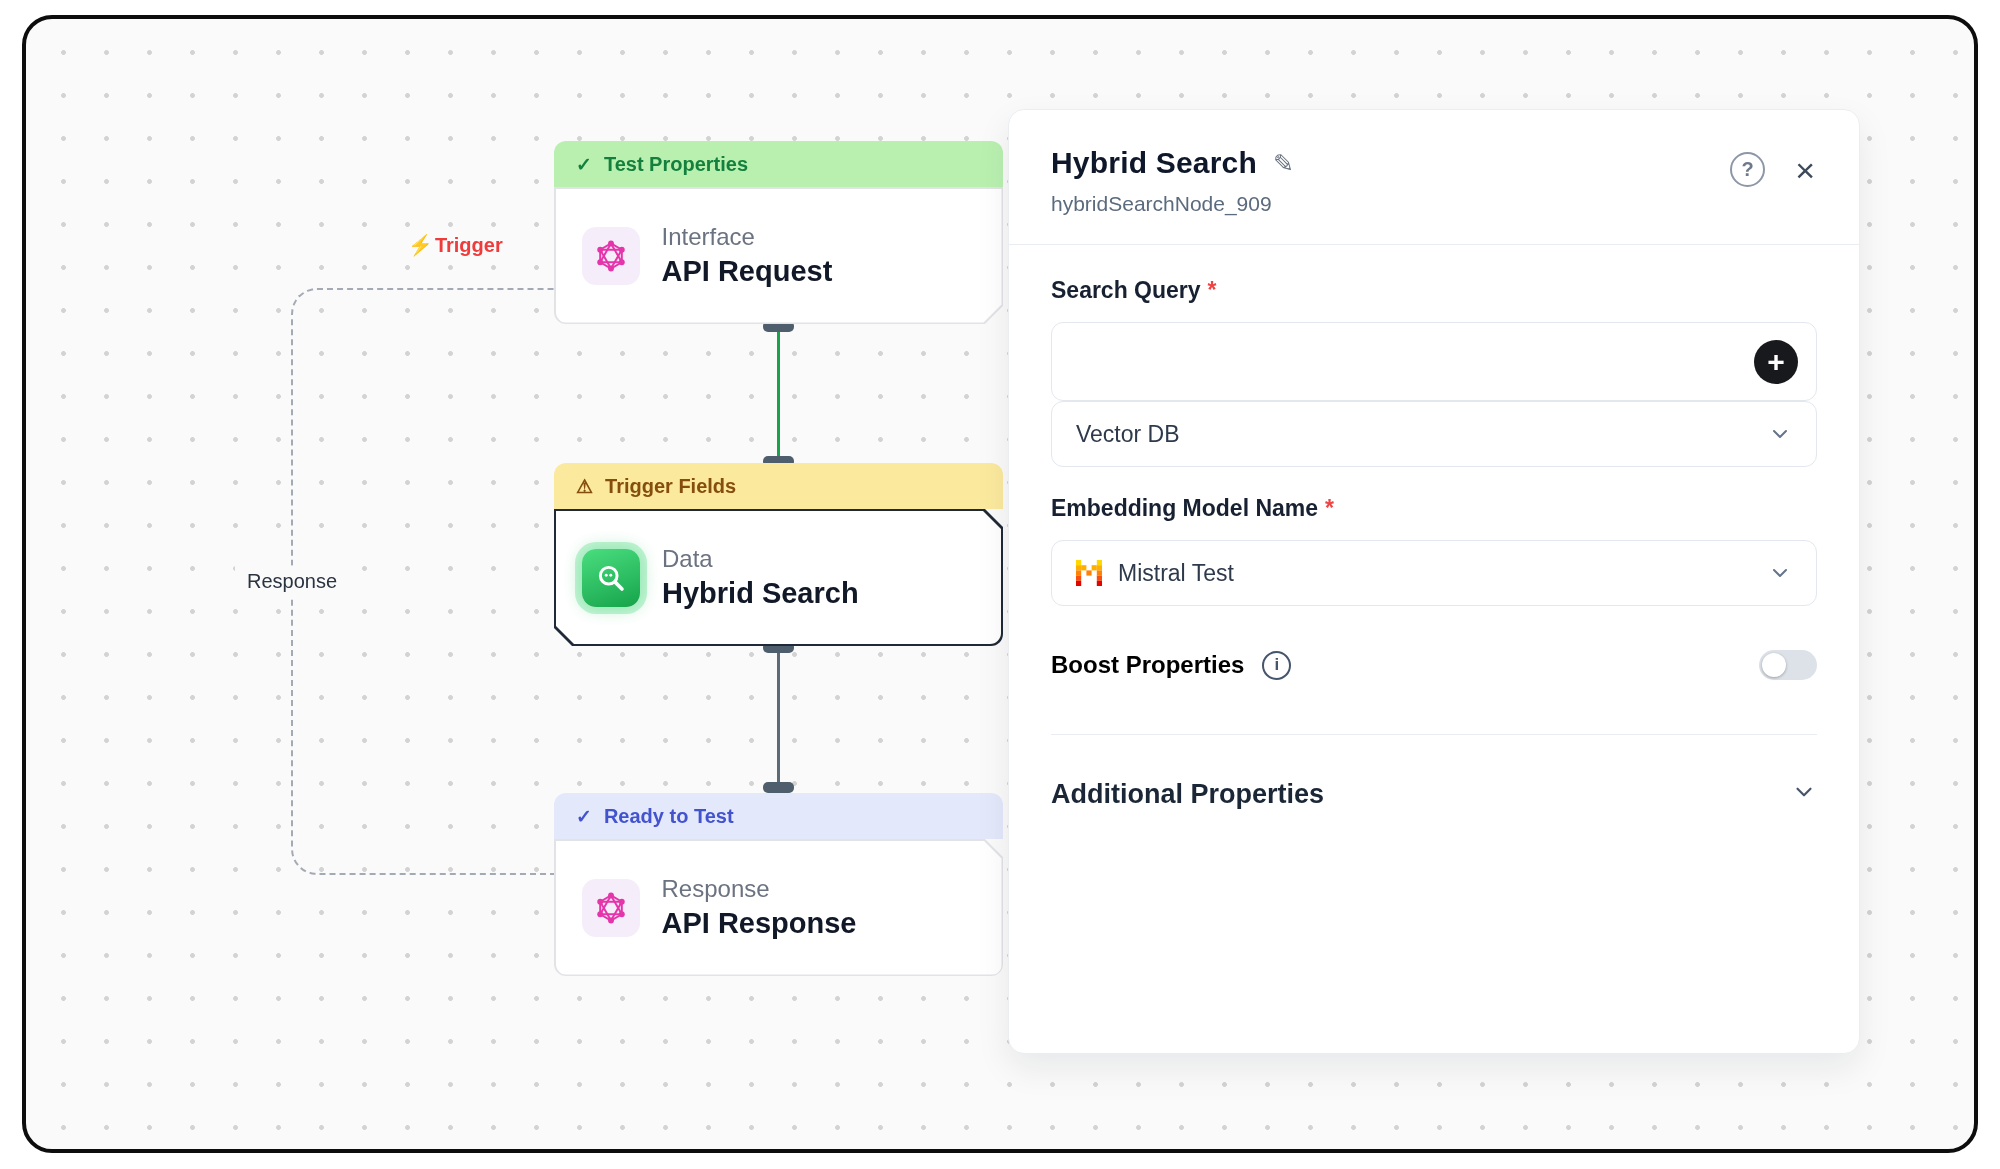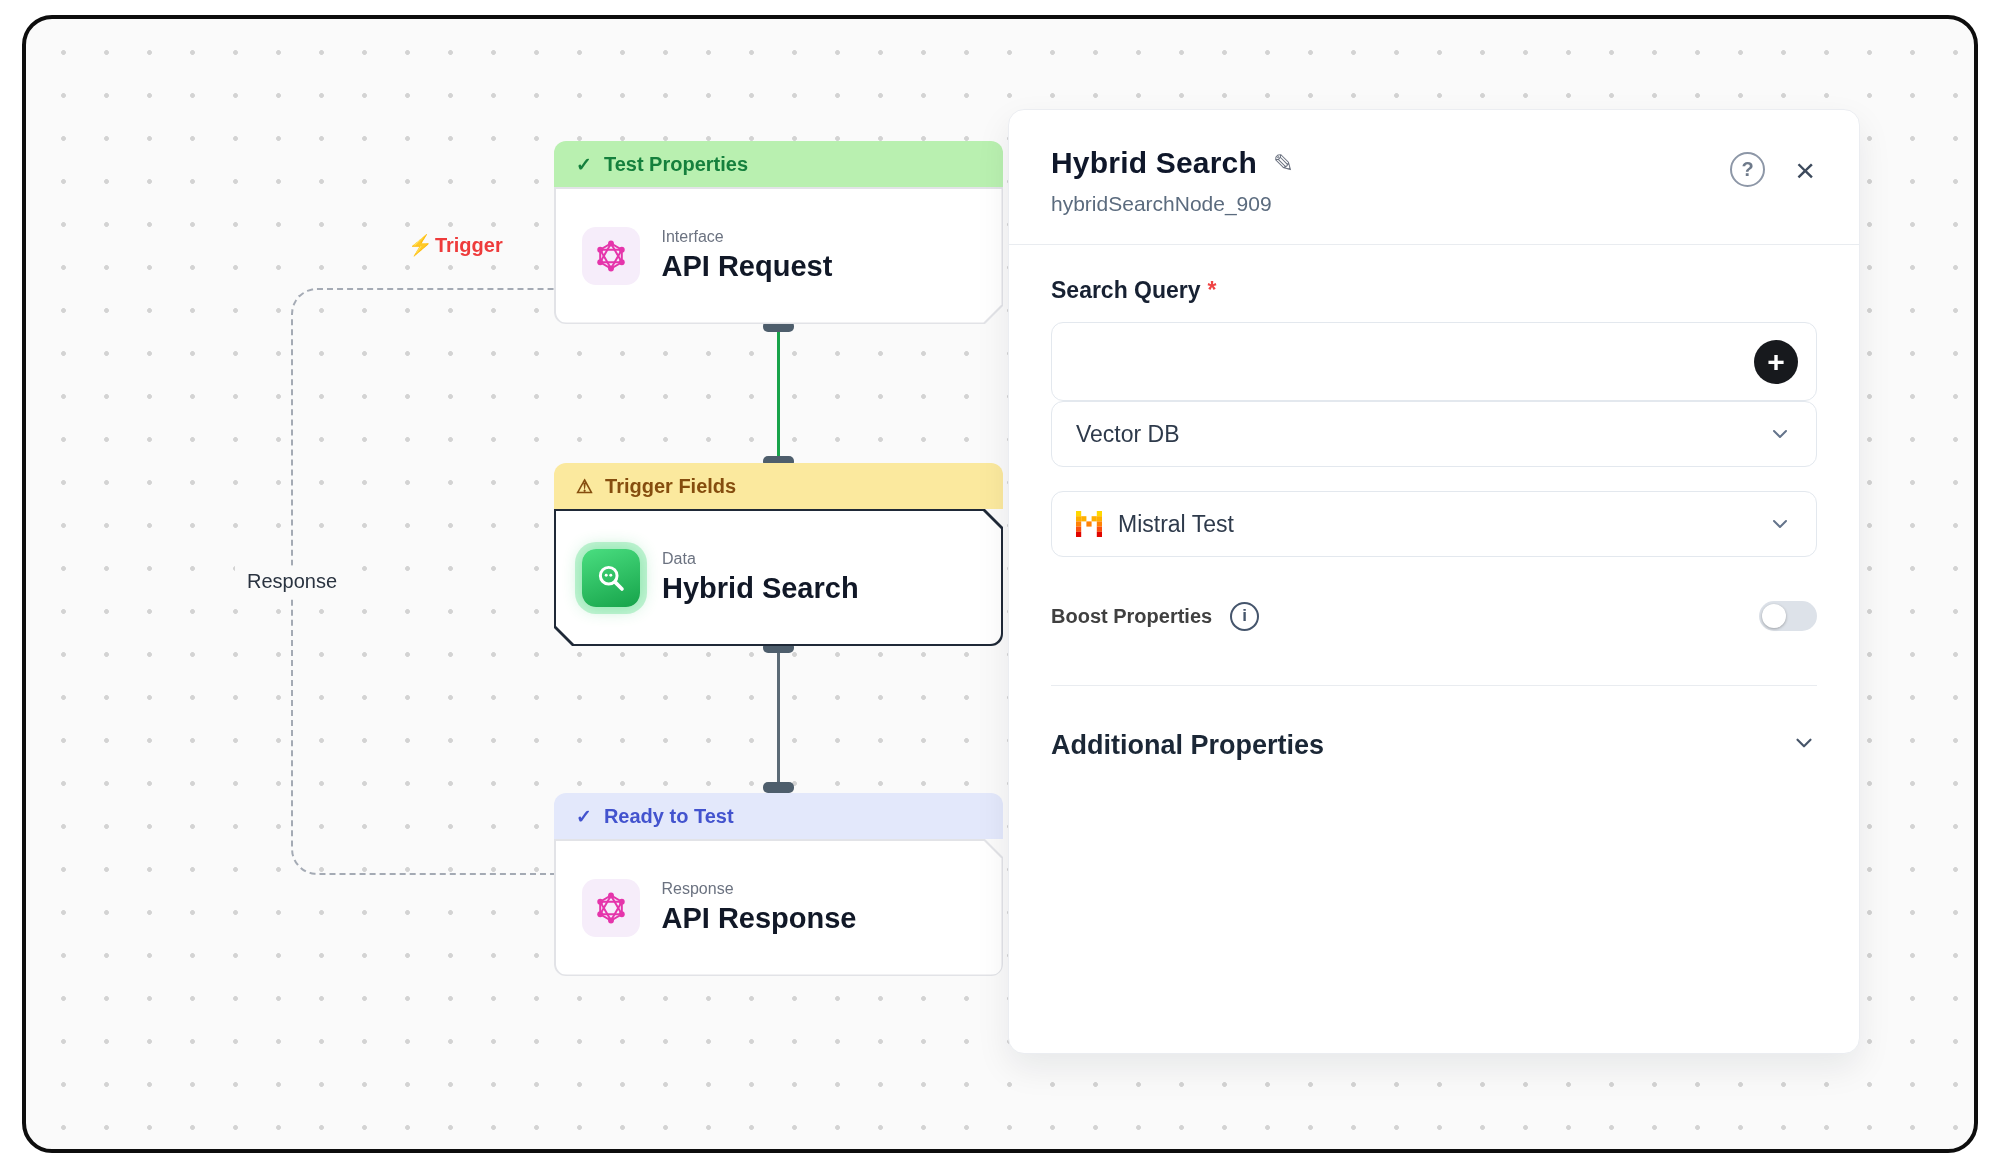--- a/index.html
+++ b/index.html
@@ -40,21 +40,21 @@
   .cut-br { clip-path: polygon(0 0, 100% 0, 100% calc(100% - 18px), calc(100% - 18px) 100%, 0 100%); }
   .cut-tr { clip-path: polygon(0 0, calc(100% - 18px) 0, 100% 18px, 100% 100%, 0 100%); }
   .cut-tr-bl { clip-path: polygon(0 0, calc(100% - 18px) 0, 100% 18px, 100% 100%, 18px 100%, 0 calc(100% - 18px)); }
 
   .icon-tile { width:58px; height:58px; border-radius:14px; flex:0 0 auto;
                display:flex; align-items:center; justify-content:center; }
   .tile-graphql { background:#f6edfa; }
   .tile-search  { background:linear-gradient(160deg,#4ade80,#16a34a);
                   box-shadow:0 0 0 7px rgba(74,222,128,0.32), 0 0 18px rgba(34,197,94,0.45); }
   .node-text { display:flex; flex-direction:column; gap:4px; }
-  .node-cat   { font-size:16px; color:#6b7280; }
+  .node-cat   { font-size:24px; color:#6b7280; }
   .node-title { font-size:29px; font-weight:bold; color:#111827; }
 
   
   .edge  { position:absolute; }
   .edge-green { left:751px; top:308px; width:3px;   height:136px; background:#18a34a; }
   .edge-gray  { left:751px; top:630px; width:2.5px; height:138px; background:#5b6a76; }
   .handle { position:absolute; left:737px; width:31px; height:11px; border-radius:5px; background:#4e5e6c; }
   .h-a { top:302px; } .h-b { top:437px; } .h-c { top:623px; } .h-d { top:763px; }
 
   .loop-edge {
@@ -102,21 +102,21 @@
               cursor:pointer; }
 
   .select { height:66px; border:1.5px solid #e3e8ee; border-radius:12px; background:#fff;
             display:flex; align-items:center; padding:0 24px; font-size:23px; color:#2e3a4b;
             cursor:pointer; }
   .select .sel-left { display:flex; align-items:center; gap:16px; }
   .select .chev { margin-left:auto; display:flex; }
   .select + .select { margin-top:24px; }
 
   .boost-row { display:flex; align-items:center; margin-top:44px; }
-  .boost-label { font-size:20px; font-weight:bold; color:#404040; }
+  .boost-label { font-size:24px; font-weight:bold; color:#000000; }
   .info-circle { width:29px; height:29px; border-radius:50%; border:2px solid #45556c;
                  color:#45556c; font-size:17px; font-weight:bold; margin-left:18px;
                  display:flex; align-items:center; justify-content:center; cursor:pointer; }
   .toggle { margin-left:auto; width:58px; height:30px; border-radius:15px; background:#dde2e9;
             position:relative; cursor:pointer; }
   .knob { position:absolute; left:3px; top:3px; width:24px; height:24px; border-radius:50%;
           background:#ffffff; box-shadow:0 1px 3px rgba(0,0,0,0.3); }
 
   .divider2 { border:none; border-top:1px solid #e9ecf0; margin-top:54px; }
   .additional-row { display:flex; align-items:flex-start; justify-content:space-between;
@@ -257,20 +257,23 @@
         <span class="sel-left">
             <span>Vector DB</span>
           </span>
         <span class="chev">
           <svg width="24" height="24" viewBox="0 0 24 24" fill="none">
               <polyline points="6 9 12 15 18 9" stroke="#64748b" stroke-width="2" stroke-linecap="round" stroke-linejoin="round"></polyline>
             </svg>
         </span>
       </div>
 
+      <label class="field-label">
+        <span>Embedding Model Name</span><span class="req">*</span>
+      </label>
       <div class="select">
         <span class="sel-left">
           <span style="display:flex;">
             <svg width="26" height="26" viewBox="0 0 25 25">
               <g>
                 <rect x="0" y="0" width="5" height="5" fill="#ffd800"></rect>
                   <rect x="20" y="0" width="5" height="5" fill="#ffd800"></rect>
                 <rect x="0" y="5" width="5" height="5" fill="#ffaf00"></rect>
                   <rect x="5" y="5" width="5" height="5" fill="#ffaf00"></rect>
                 <rect x="15" y="5" width="5" height="5" fill="#ffaf00"></rect>

